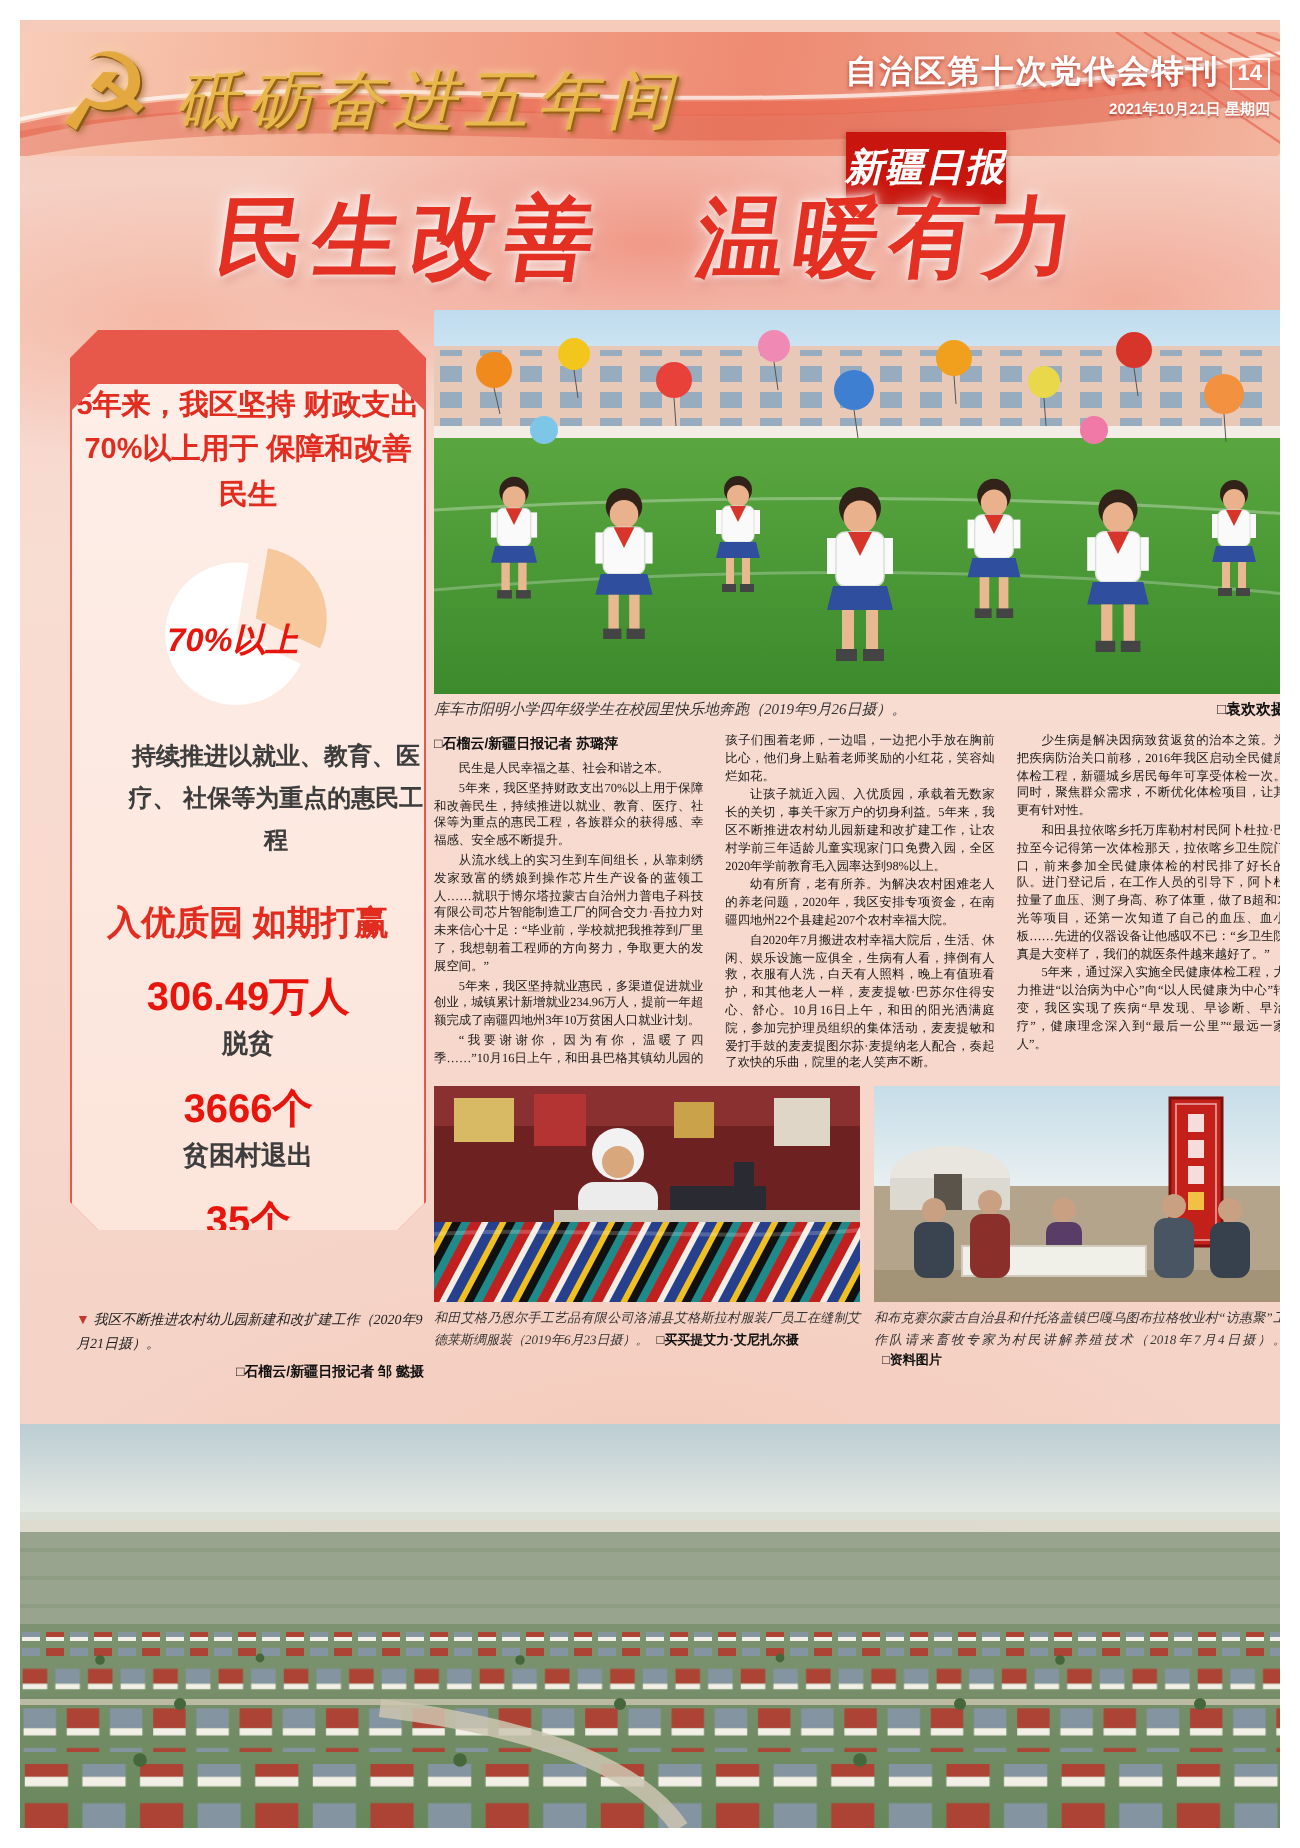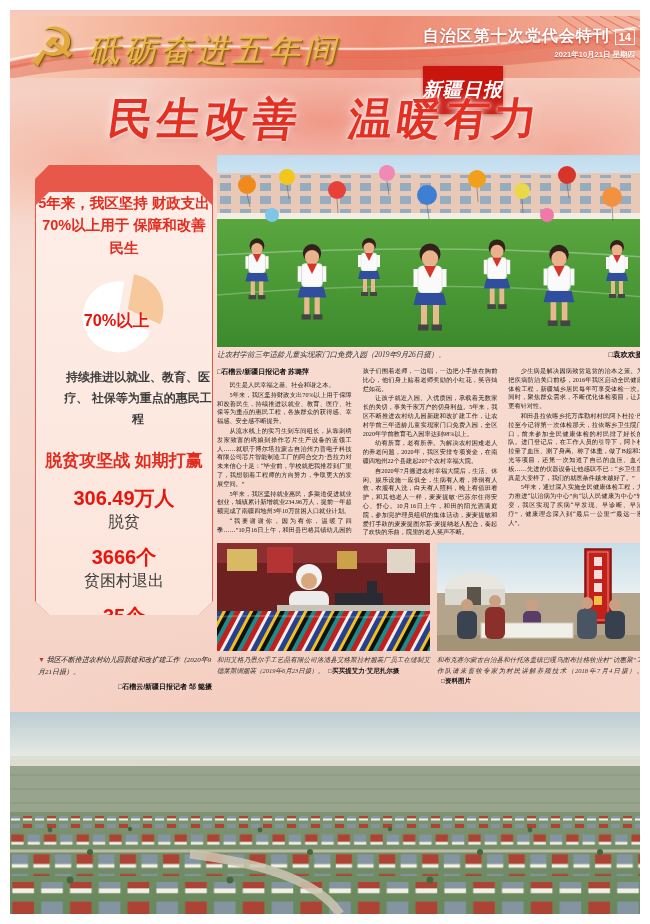--- a/index.html
+++ b/index.html
@@ -23,42 +23,42 @@
     text-shadow:1px 1px 0 #9a6215, 2px 2px 2px rgba(130,70,10,.65), 0 0 5px rgba(255,235,170,.9); }
   .hdr-right { position:absolute; right:5px; top:10px; display:flex; align-items:flex-start; gap:6px;flex-direction:column; }
   .hdr-right .txt { text-align:right; }
   .edition-row { display:flex; align-items:center; justify-content:flex-end; gap:5px; }
   .edition { font-size:16px; font-weight:900; color:#fff; letter-spacing:1px;
     text-shadow:0 1px 2px rgba(150,30,20,.7); }
   .ed-num { font-size:11px; font-weight:bold; color:#fff; border:1px solid rgba(255,255,255,.9);
     padding:0 3px; line-height:14px; }
   .dateline { font-size:7.5px; font-weight:bold; color:#fff; margin-top:3px;
     text-shadow:0 1px 1px rgba(150,30,20,.6); }
-  .masthead { width:80px; height:48px; background:#c8150d; color:#fff; display:flex; align-items:center;
+  .masthead { width:80px; height:36px; background:#c8150d; color:#fff; display:flex; align-items:center;
     justify-content:center; font-family:"DejaVu Serif", serif; font-style:italic; font-weight:900;
     font-size:19px; letter-spacing:1px; box-shadow:0 1px 3px rgba(120,20,10,.5); }
   
   .page-title { position:absolute; left:0; top:80px; width:100%; text-align:center; }
   .page-title span { display:inline-block; transform:skewX(-8deg); font-size:44px; font-weight:900;
     letter-spacing:4px; color:#e33023;
     text-shadow:0 0 3px rgba(255,255,255,.95), 0 0 9px rgba(255,255,255,.9), 2px 3px 5px rgba(180,40,20,.35); }
   
   .sb-border { position:absolute; left:25px; top:155px; width:178px; height:450px; background:#e8584a;
     clip-path:polygon(14px 0,calc(100% - 14px) 0,100% 14px,100% calc(100% - 14px),calc(100% - 14px) 100%,14px 100%,0 calc(100% - 14px),0 14px);
     padding:1px; }
   .sb-inner { width:100%; height:100%; background:linear-gradient(180deg,#fdeee7,#fce4da);
     clip-path:polygon(13px 0,calc(100% - 13px) 0,100% 13px,100% calc(100% - 13px),calc(100% - 13px) 100%,13px 100%,0 calc(100% - 13px),0 13px);
     text-align:center; }
   .sb-intro { margin-top:26px; color:#e32c20; font-weight:800; font-size:14.5px; line-height:1.55; }
-  .sb-pie { margin-top:4px; }
+  .sb-pie { margin-top:4px;font-style:italic; }
   .pie-label { fill:#e8150d; font-size:17px; font-weight:900; }
   .sb-note { font-size:12px; color:#3d3d3d; font-weight:600; line-height:1.75;padding-left:28px; }
   .sb-battle { margin-top:18px; color:#e32c20; font-weight:900; font-size:17px; line-height:1.5; }
   .sb-stat-value { color:#e8150d; font-weight:900; font-size:20px; line-height:1.1; margin-top:13px; }
-  .sb-stat-label { font-size:16px; color:#3d3d3d; font-weight:400; margin-top:3px; }
+  .sb-stat-label { font-size:13px; color:#3d3d3d; font-weight:700; margin-top:3px; }
   .sb-footer { margin-top:14px; font-size:13px; color:#3d3d3d; font-weight:700; line-height:1.8; }
   
   .main-photo { position:absolute; left:207px; top:145px; width:426px; height:192px; overflow:hidden; }
   .cap-row { position:absolute; left:207px; top:340px; width:426px; display:flex;
     justify-content:space-between; font-family:"Liberation Serif", serif; font-size:7.5px;
     font-style:italic; color:#333; }
   .cap-row b { font-style:normal; color:#111;padding-left:39px; }
   
   .article { position:absolute; left:207px; top:357px; width:426px; height:175px; overflow:hidden;
     column-count:3; column-gap:11px; column-fill:auto; }
@@ -116,21 +116,21 @@
     <div class="sb-inner">
       <div class="sb-intro">5年来，我区坚持 财政支出70%以上用于 保障和改善民生</div>
       <div class="sb-pie">
         <svg width="132" height="100" viewBox="-66 -52 132 104">
           <path d="M0,0 L33.5,15.6 A37,37 0 1 1 6.4,-36.4 Z" fill="#ffffff" transform="translate(-6,4)"></path>
           <path d="M0,0 L6.4,-36.4 A37,37 0 0 1 33.5,15.6 Z" fill="#f6c89c" transform="translate(4,-4)"></path>
           <text x="-8" y="13" text-anchor="middle" class="pie-label">70%以上</text>
         </svg>
       </div>
       <div class="sb-note">持续推进以就业、教育、医疗、 社保等为重点的惠民工程</div>
-      <div class="sb-battle">脱贫攻坚战 如期打赢</div>
+      <div class="sb-battle">入优质园 如期打赢</div>
       <div class="sb-stat-value">306.49万人</div>
       <div class="sb-stat-label">脱贫</div>
       <div class="sb-stat-value">3666个</div>
       <div class="sb-stat-label">贫困村退出</div>
       <div class="sb-stat-value">35个</div>
       <div class="sb-stat-label">贫困县摘帽</div>
       <div class="sb-footer">南疆四地州区域性 整体贫困彻底消除</div>
     </div>
   </div>
 
@@ -194,21 +194,21 @@
       <use href="#kid" transform="translate(40,118) scale(1.05)"></use>
       <use href="#kid" transform="translate(95,132) scale(1.3)"></use>
       <use href="#kid" transform="translate(152,116) scale(1.0)"></use>
       <use href="#kid" transform="translate(213,138) scale(1.5)"></use>
       <use href="#kid" transform="translate(280,124) scale(1.2)"></use>
       <use href="#kid" transform="translate(342,136) scale(1.4)"></use>
       <use href="#kid" transform="translate(400,118) scale(1.0)"></use>
     </svg>
   </div>
   <div class="cap-row">
-    <span>让农村学前三年适龄儿童实现家门口免费入园（2019年9月26日摄）。</span>
+    <span>库车市阳明小学四年级学生在校园里快乐地奔跑（2019年9月26日摄）。</span>
     <b>□袁欢欢摄</b>
   </div>
 
   <div class="article">
     <div class="byline">□石榴云/新疆日报记者 苏璐萍</div>
     <p>民生是人民幸福之基、社会和谐之本。</p>
     <p>5年来，我区坚持财政支出70%以上用于保障和改善民生，持续推进以就业、教育、医疗、社保等为重点的惠民工程，各族群众的获得感、幸福感、安全感不断提升。</p>
     <p>从流水线上的实习生到车间组长，从靠刺绣发家致富的绣娘到操作芯片生产设备的蓝领工人……就职于博尔塔拉蒙古自治州力普电子科技有限公司芯片智能制造工厂的阿合交力·吾拉力对未来信心十足：“毕业前，学校就把我推荐到厂里了，我想朝着工程师的方向努力，争取更大的发展空间。”</p>
     <p>5年来，我区坚持就业惠民，多渠道促进就业创业，城镇累计新增就业234.96万人，提前一年超额完成了南疆四地州3年10万贫困人口就业计划。</p>
     <p>“我要谢谢你，因为有你，温暖了四季……”10月16日上午，和田县巴格其镇幼儿园的孩子们围着老师，一边唱，一边把小手放在胸前比心，他们身上贴着老师奖励的小红花，笑容灿烂如花。</p>

